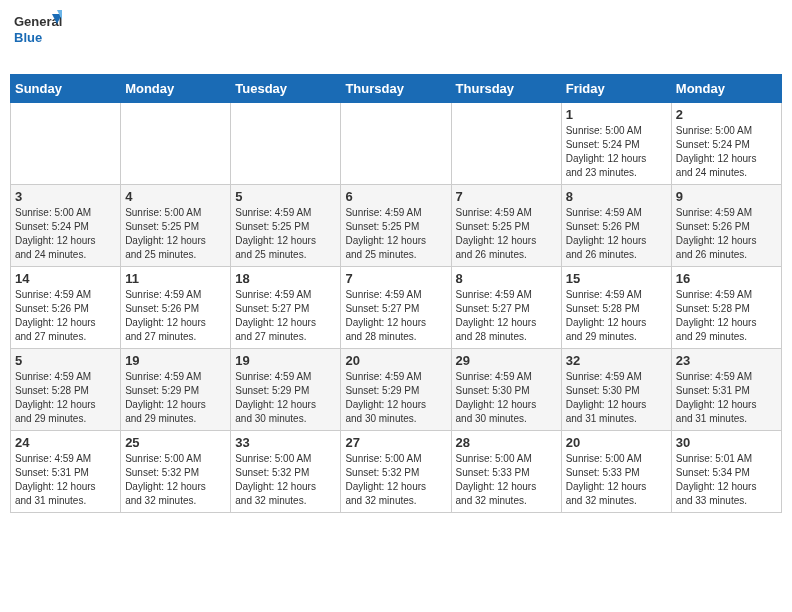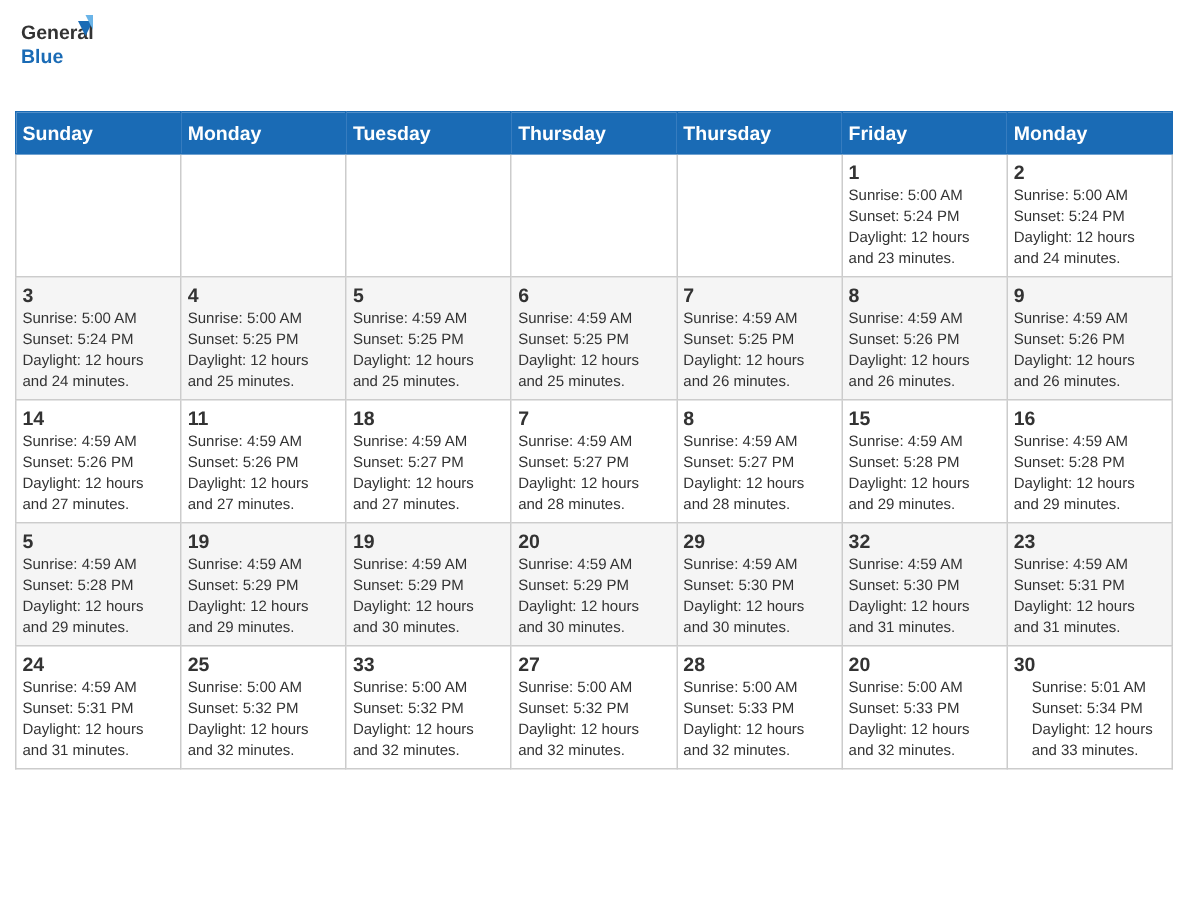--- a/index.html
+++ b/index.html
@@ -325,20 +325,20 @@
         </td>
         <td>
           <span class="day-number">20</span>
           <div class="day-info" style="white-space: pre-line;">Sunrise: 5:00 AM
 Sunset: 5:33 PM
 Daylight: 12 hours
 and 32 minutes.</div>
         </td>
         <td>
           <span class="day-number">30</span>
-          <div class="day-info" style="white-space: pre-line; margin-left: 12px;">Sunrise: 5:01 AM
+          <div class="day-info" style="white-space: pre-line;">Sunrise: 5:01 AM
 Sunset: 5:34 PM
 Daylight: 12 hours
 and 33 minutes.</div>
         </td>
       </tr>
     </tbody>
 </table>
 
 </body></html>

